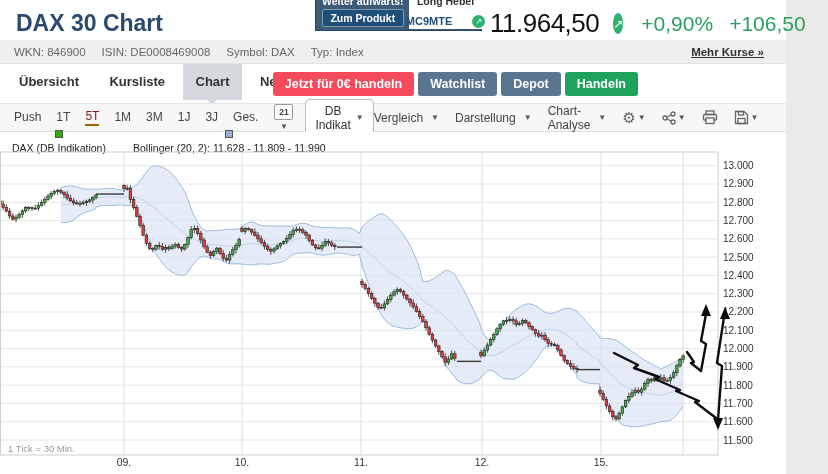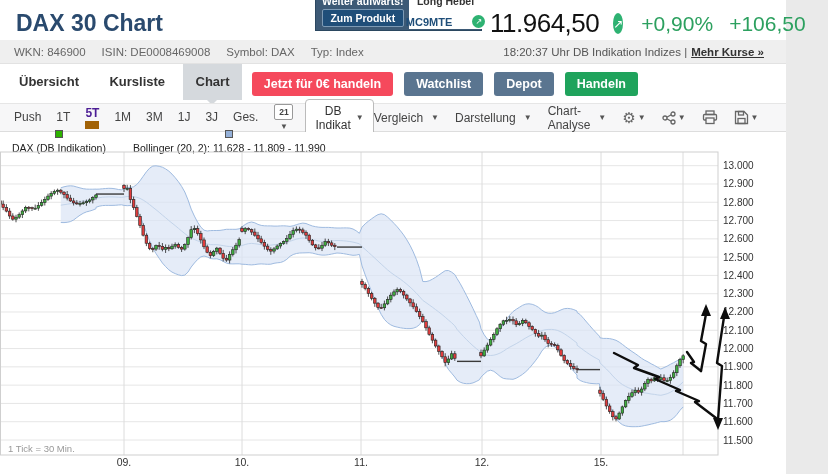--- a/index.html
+++ b/index.html
@@ -7,48 +7,48 @@
   #app{position:relative;width:828px;height:474px;overflow:hidden;background:#fff;}
   #right-strip{position:absolute;left:786px;top:0;width:42px;height:474px;background:#eaeaea;}
   
   #page-title{position:absolute;left:16px;top:10px;font-size:23px;font-weight:700;color:#2a4a6e;}
   #promo{position:absolute;left:315px;top:-8px;width:167px;height:39px;background:#3d5a76;border:1px solid #2b4760;display:flex;}
   #promo-left{flex:1;padding:2px 4px 3px 6px;display:flex;flex-direction:column;justify-content:space-between;}
   #promo-line1{color:#fff;font-size:10.5px;font-weight:700;white-space:nowrap;}
   #promo-btn{background:#1f4e79;border:1px solid #7d9ab5;color:#fff;font-size:10.5px;font-weight:700;padding:2px 6px;border-radius:2px;white-space:nowrap;cursor:pointer;}
   #promo-card{width:74px;background:#fff;margin:1px;padding:1px 3px;display:flex;flex-direction:column;align-items:center;justify-content:space-between;}
   #promo-line2{color:#333;font-size:10.5px;font-weight:700;white-space:nowrap;}
-  #promo-code-row{display:flex;align-items:center;gap:20px;}
+  #promo-code-row{display:flex;gap:20px;}
   #promo-code{color:#1f4e79;font-size:11px;font-weight:700;}
   .green-circle{display:inline-flex;align-items:center;justify-content:center;background:#2eb272;color:#fff;border-radius:50%;}
   #promo-arrow{width:13px;height:13px;font-size:8px;}
   #price-block{position:absolute;left:490px;top:8px;width:272px;display:flex;align-items:center;}
   #price-value{font-size:26px;color:#111;letter-spacing:-0.5px;}
   #price-arrow{width:21px;height:21px;font-size:12px;margin-left:14px;}
   #price-pct{font-size:21px;color:#2ca05f;margin-left:18px;}
   #price-abs{font-size:21px;color:#2ca05f;margin-left:16px;}
   
   #meta-bar{position:absolute;left:0;top:40px;width:786px;height:24px;background:#efefef;border-bottom:1px solid #e2e2e2;display:flex;align-items:center;font-size:11.5px;color:#666;}
   #meta-bar .meta-item{margin-left:16px;white-space:nowrap;}
   #meta-bar .meta-item:first-child{margin-left:14px;}
   #meta-right{margin-left:auto;margin-right:22px;display:flex;align-items:center;gap:4px;font-size:11.5px;color:#555;}
   #more-link{font-weight:700;color:#333;text-decoration:underline;cursor:pointer;}
   
   #nav-row{position:absolute;left:0;top:64px;width:662px;height:39px;background:#fff;}
   .tab{display:inline-block;padding:10px 13px 11px 13px;font-size:13px;font-weight:700;color:#333;cursor:pointer;}
   .tab.active{background:#d5d9dd;position:relative;}
   .tab.active:after{content:"";position:absolute;left:50%;bottom:-5px;margin-left:-5px;border:5px solid transparent;border-top-color:#d5d9dd;border-bottom:none;}
   #nav-tabs{position:absolute;left:6px;top:0;}
-  #nav-actions{position:absolute;right:24px;top:8px;display:flex;gap:11px;padding-left:8px;}
+  #nav-actions{position:absolute;right:24px;top:8px;display:flex;gap:4px;padding-left:8px;}
   .action-btn{border:none;border-radius:3px;color:#fff;font-size:12.5px;font-weight:700;padding:5px 12px;cursor:pointer;white-space:nowrap;}
   
   #toolbar{position:absolute;left:0;top:103px;width:786px;height:29px;background:#f7f7f8;border-top:1px solid #e6e6e6;border-bottom:1px solid #ddd;display:flex;align-items:center;font-size:12px;color:#444;}
   .range{margin-left:15px;cursor:pointer;padding-bottom:1px;}
   .range:first-child{margin-left:14px;}
-  .range.active{border-bottom:8px solid #a16207;font-weight:700;color:#4c1d95;}
+  .range.active{border-bottom:2px solid #a16207;font-weight:400;color:#7f1d1d;}
   #calendar-wrap{margin-left:16px;display:flex;align-items:center;gap:2px;cursor:pointer;flex-direction:column;}
   #calendar-icon{width:19px;height:16px;border:1px solid #999;border-radius:2px;background:#fff;font-size:8.5px;font-weight:700;color:#444;display:flex;align-items:center;justify-content:center;}
   .caret{font-size:8px;color:#555;}
   #indicator-btn{margin-left:12px;background:#fff;border:1px solid #bbb;border-radius:4px;padding:4px 9px;font-size:12px;color:#333;cursor:pointer;display:flex;align-items:center;gap:5px;}
   #toolbar-right{margin-left:auto;margin-right:28px;display:flex;align-items:center;gap:16px;}
   .menu-item{display:flex;align-items:center;gap:8px;cursor:pointer;color:#444;}
   .icon-btn{display:flex;align-items:center;gap:2px;cursor:pointer;color:#666;}
   .icon-btn svg{display:block;}
   
   #legend{position:absolute;left:0;top:132px;width:786px;height:20px;background:#fff;display:flex;align-items:center;font-size:10.5px;color:#222;}
@@ -89,21 +89,20 @@
     <span id="price-pct">+0,90%</span>
     <span id="price-abs">+106,50</span>
   </div>
 
   <div id="meta-bar">
     <span class="meta-item">WKN: 846900</span>
     <span class="meta-item">ISIN: DE0008469008</span>
     <span class="meta-item">Symbol: DAX</span>
     <span class="meta-item">Typ: Index</span>
     <span id="meta-right">
-      <span>18:20:37 Uhr DB Indikation Indizes |</span>
       <span id="more-link">Mehr Kurse »</span>
     </span>
   </div>
 
   <div id="nav-row">
     <div id="nav-tabs">
       <span class="tab">Übersicht</span>
       <span class="tab">Kursliste</span>
       <span class="tab active">Chart</span>
       <span class="tab">News</span>

